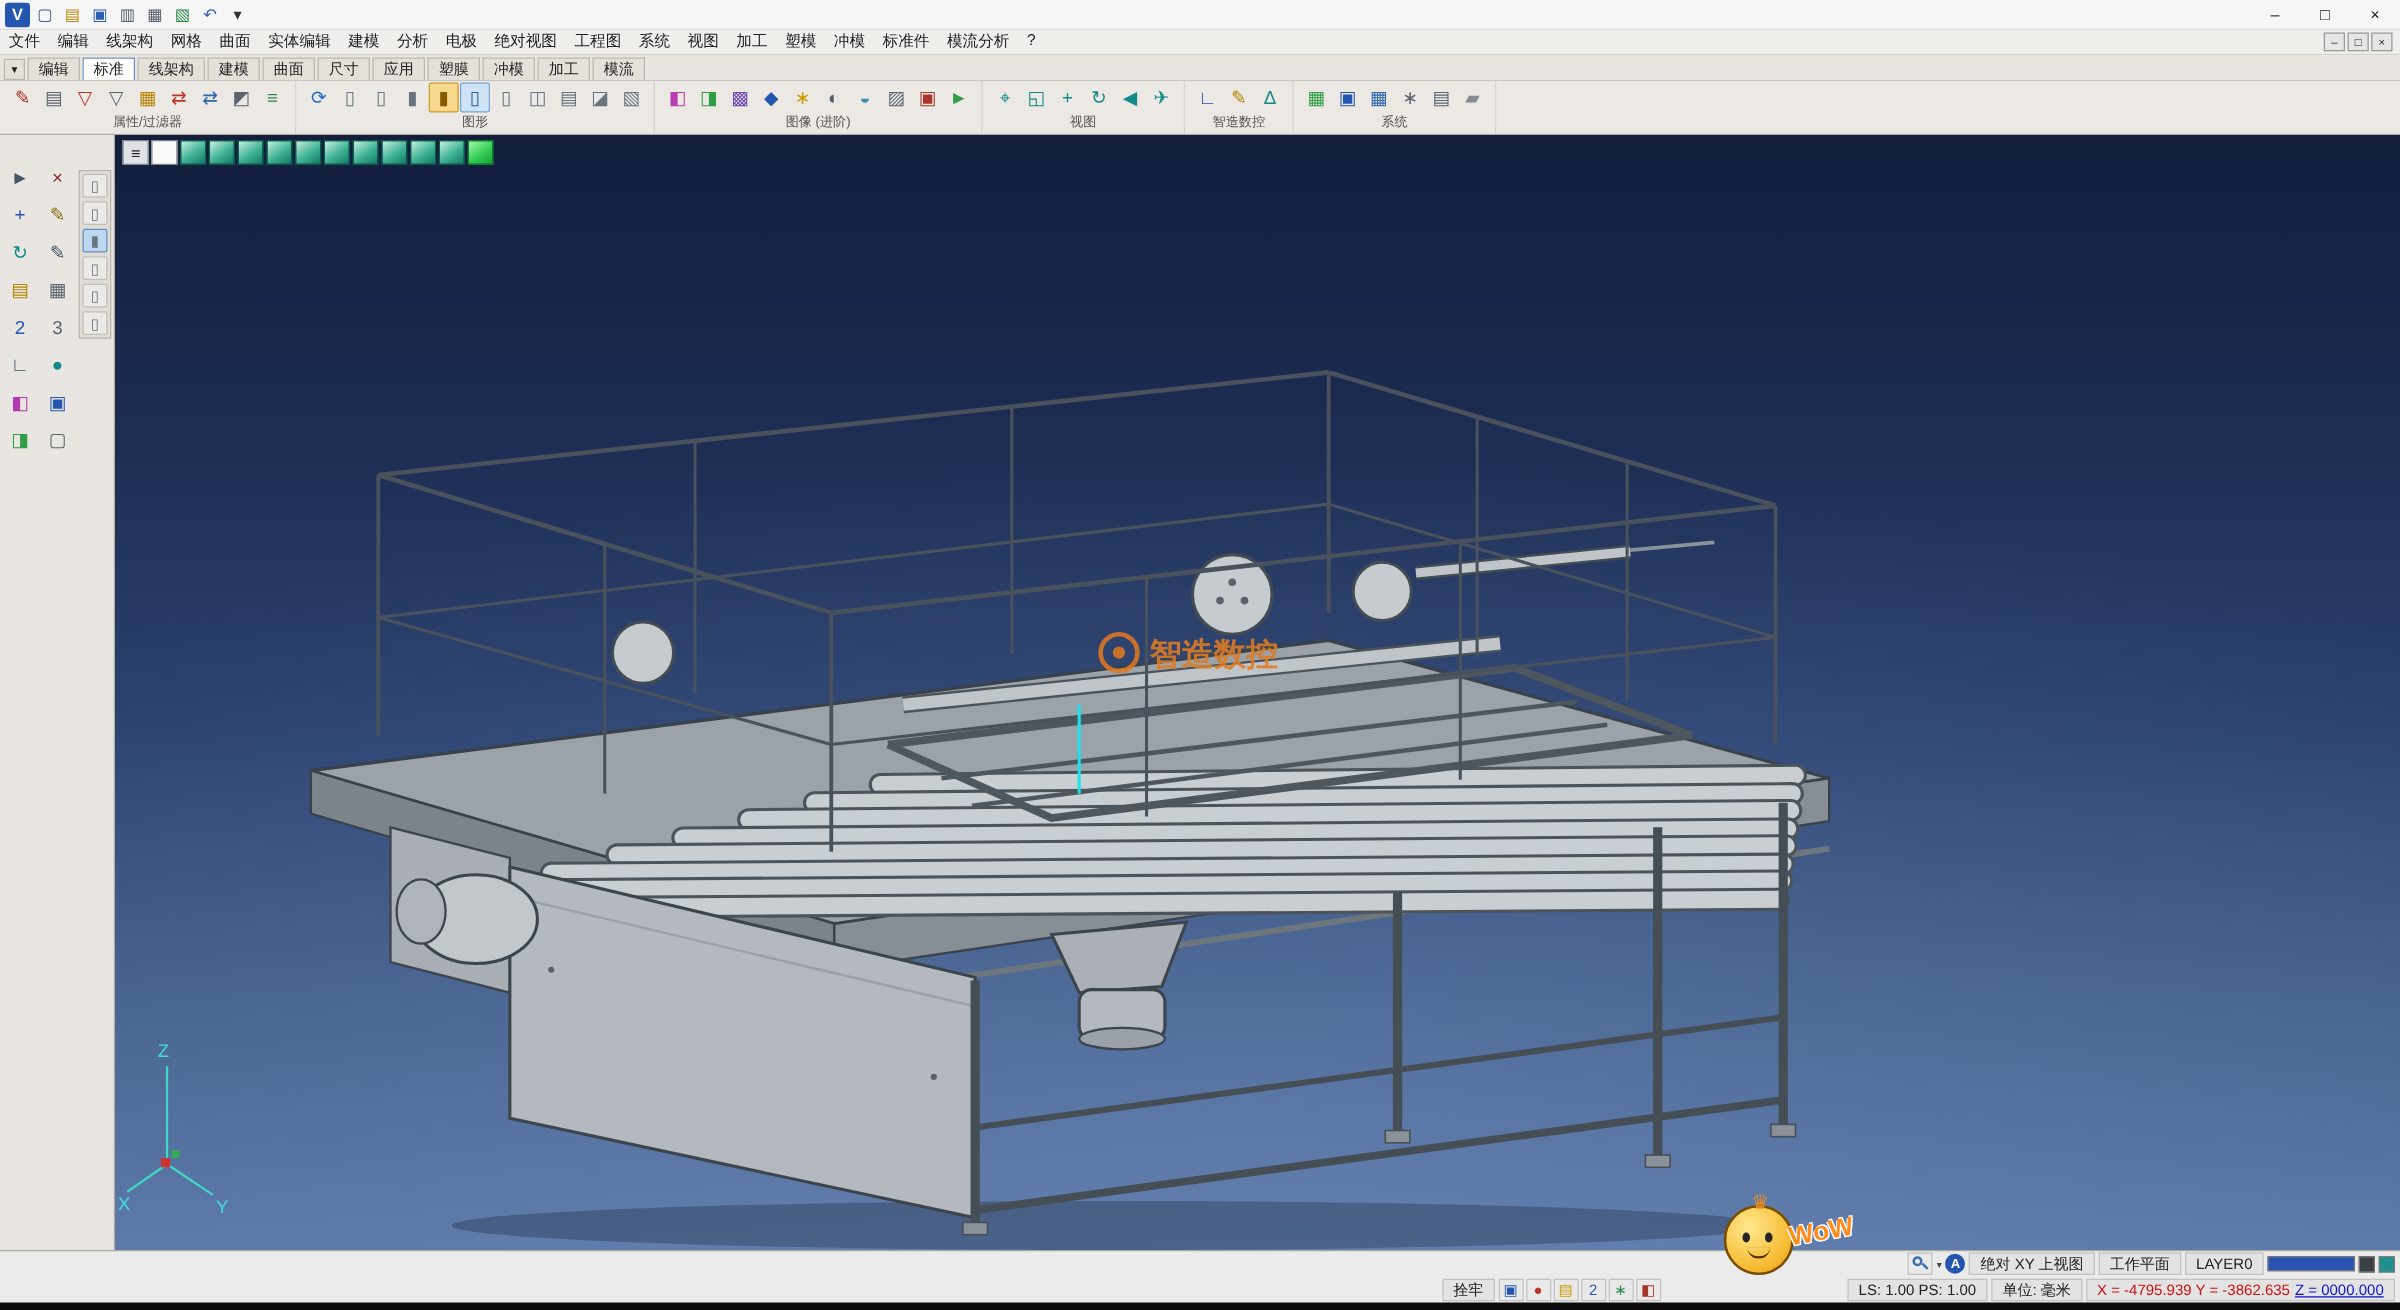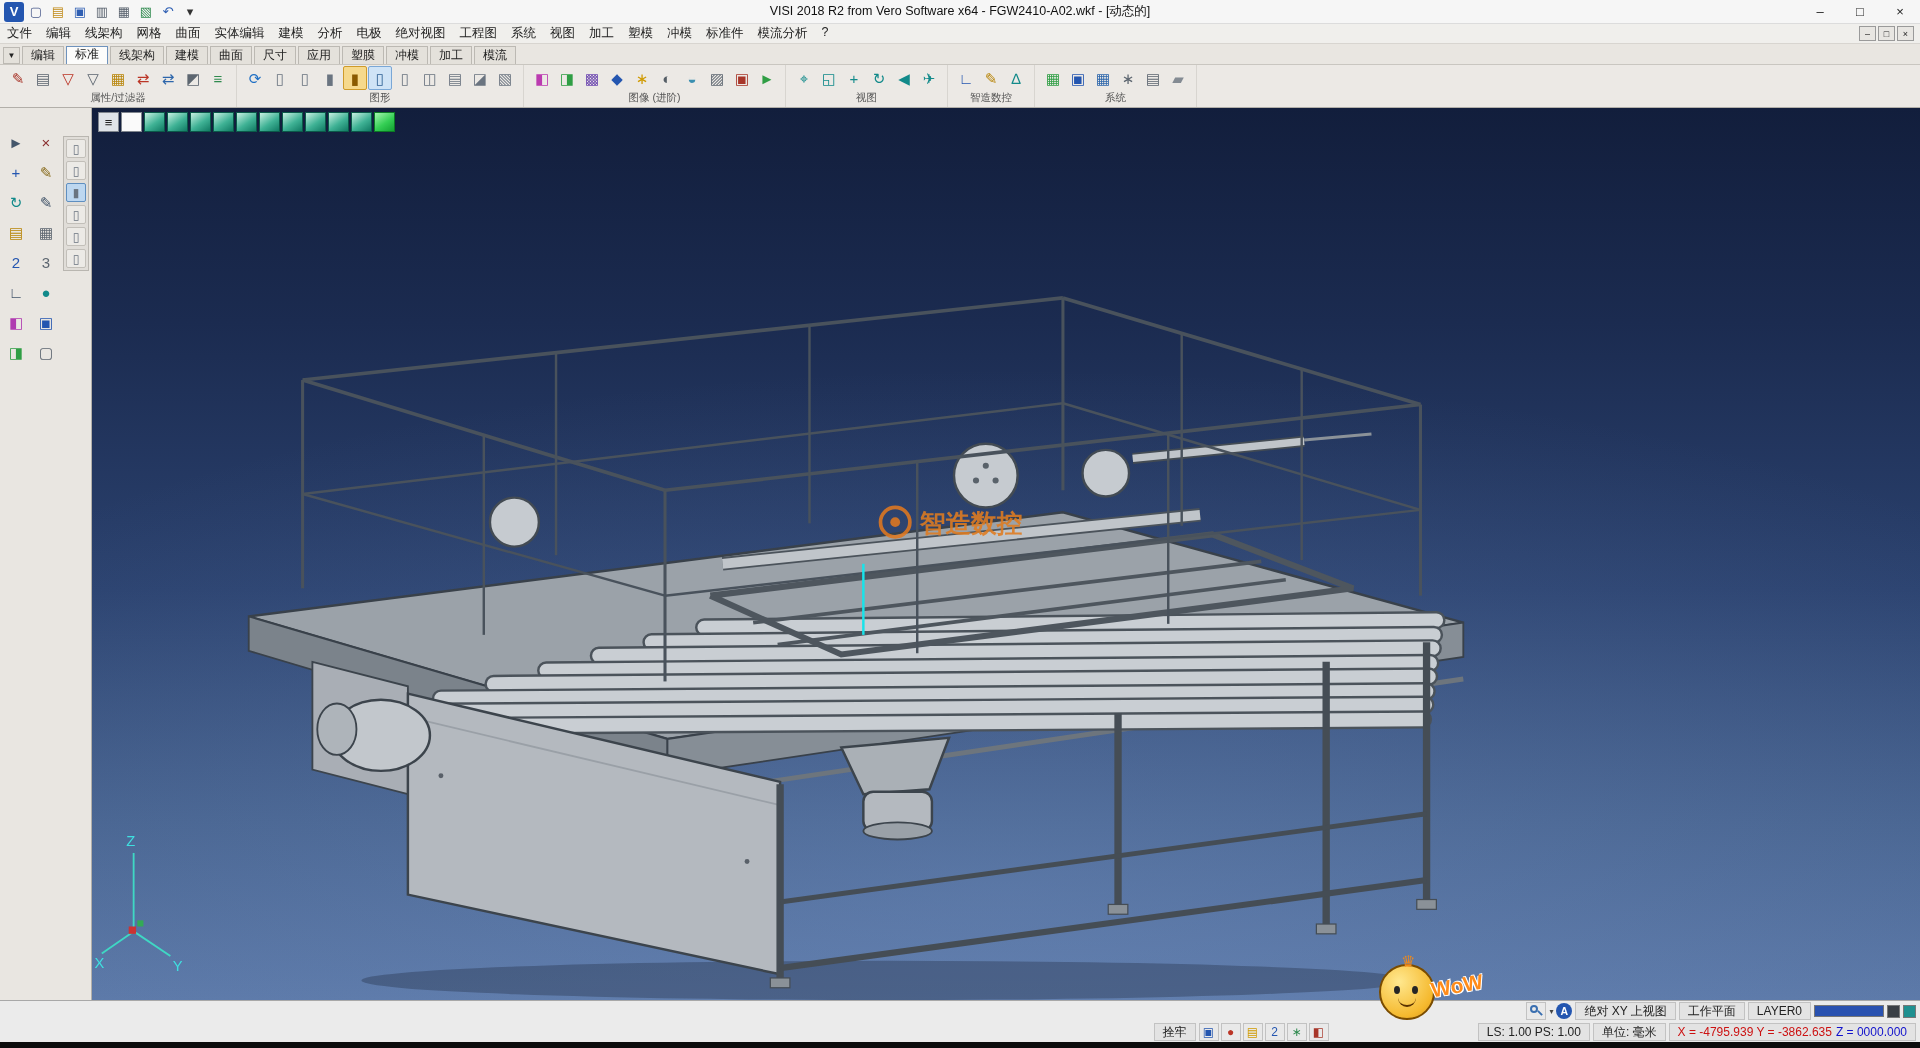--- a/index.html
+++ b/index.html
@@ -28,21 +28,21 @@
   .mdi-btn { width:17px; height:15px; border:1px solid #9a9a9a; background:#e8e6e2; font-size:9px;
     display:flex; align-items:center; justify-content:center; }
 
   
   .tabrow { height:21px; background:#e9e6e1; display:flex; align-items:flex-end; padding-left:3px;
     gap:2px; border-bottom:1px solid #c9c6c0; }
   .tab-dd { width:17px; height:17px; font-size:8px; border:1px solid #bcb9b3; background:#e4e1db;
     display:flex; align-items:center; justify-content:center; }
   .tab { height:18px; line-height:16px; padding:0 8px; font-size:12px; border:1px solid #bcb9b3;
     border-bottom:none; background:#e4e1db; white-space:nowrap; }
-  .tab.active { background:#fcfcfb; border-color:#6f93bd; position:relative; top:0;font-family:Liberation Mono, monospace; }
+  .tab.active { background:#fcfcfb; border-color:#6f93bd; position:relative; top:0; }
 
   
   .toolbar { height:43px; background:#ece9e5; display:flex; border-bottom:1px solid #b2afa9; }
   .tb-group { display:flex; flex-direction:column; border-right:1px solid #d8d5d0; padding:1px 6px 0; }
   .tb-icons { display:flex; gap:1px; }
   .tb-icons .chip { width:24px; height:24px; font-size:15px; }
   .sel-orange { background:#f6d98c; border-color:#cf9b2a; }
   .sel-blue   { background:#cfe3f6; border-color:#7aa7d6; }
   .tb-label { font-size:10.5px; color:#555; text-align:center; margin-top:1px; }
 
@@ -100,21 +100,20 @@
   .mascot-eye.l { left:13px; } .mascot-eye.r { left:31px; }
   .mascot-mouth { position:absolute; left:17px; top:32px; width:18px; height:9px;
     border-bottom:2px solid #5a3200; border-radius:0 0 10px 10px; }
   .mascot-wow { position:absolute; left:66px; top:26px; font-weight:bold; font-size:21px; color:#ff8c1a;
     transform:rotate(-10deg); text-shadow:1px 1px 0 #fff,-1px 1px 0 #fff,1px -1px 0 #fff; }
 </style>
 </head>
 <body>
 
 <div class="titlebar">
-  <div class="title-text">VISI 2018 R2 from Vero Software x64 - FGW2410-A02.wkf - [动态的]</div>
   <div class="qa">
 
       <span class="chip logo-chip" title="app-logo-icon" style="color: rgb(255, 255, 255);">V</span>
 
       <span class="chip" title="new-file-icon" style="color: rgb(74, 91, 140);">▢</span>
 
       <span class="chip" title="open-file-icon" style="color: rgb(192, 138, 24);">▤</span>
 
       <span class="chip" title="save-file-icon" style="color: rgb(47, 95, 179);">▣</span>
 
@@ -510,21 +509,21 @@
         <span class="sb-chip" title="export-image-icon" style="color: rgb(208, 154, 0);">▤</span>
         <span class="sb-chip" title="doc-2-icon" style="color: rgb(36, 86, 176);">2</span>
         <span class="sb-chip" title="settings-gear-icon" style="color: rgb(47, 138, 78);">∗</span>
         <span class="sb-chip" title="palette-icon" style="color: rgb(168, 54, 42);">◧</span>
       </span>
     <span class="sp1"></span>
     <span class="sb-cell">LS: 1.00 PS: 1.00</span>
     <span class="sb-cell">单位: 毫米</span>
     <span class="sb-cell">
       <span id="coord-xy" style="color: rgb(204, 17, 17);">X = -4795.939 Y = -3862.635</span>
-      <span id="coord-z" style="color: rgb(17, 17, 204);">Z = 0000.000</span>
+      <span id="coord-z" style="color: rgb(17, 17, 204); text-decoration: underline;">Z = 0000.000</span>
     </span>
   </div>
 </div>
 
 <div class="taskbar-strip"></div>
 
 <div class="mascot">
   <div class="mascot-head">
     <div class="mascot-crown">♛</div>
     <span class="mascot-eye l"></span>

